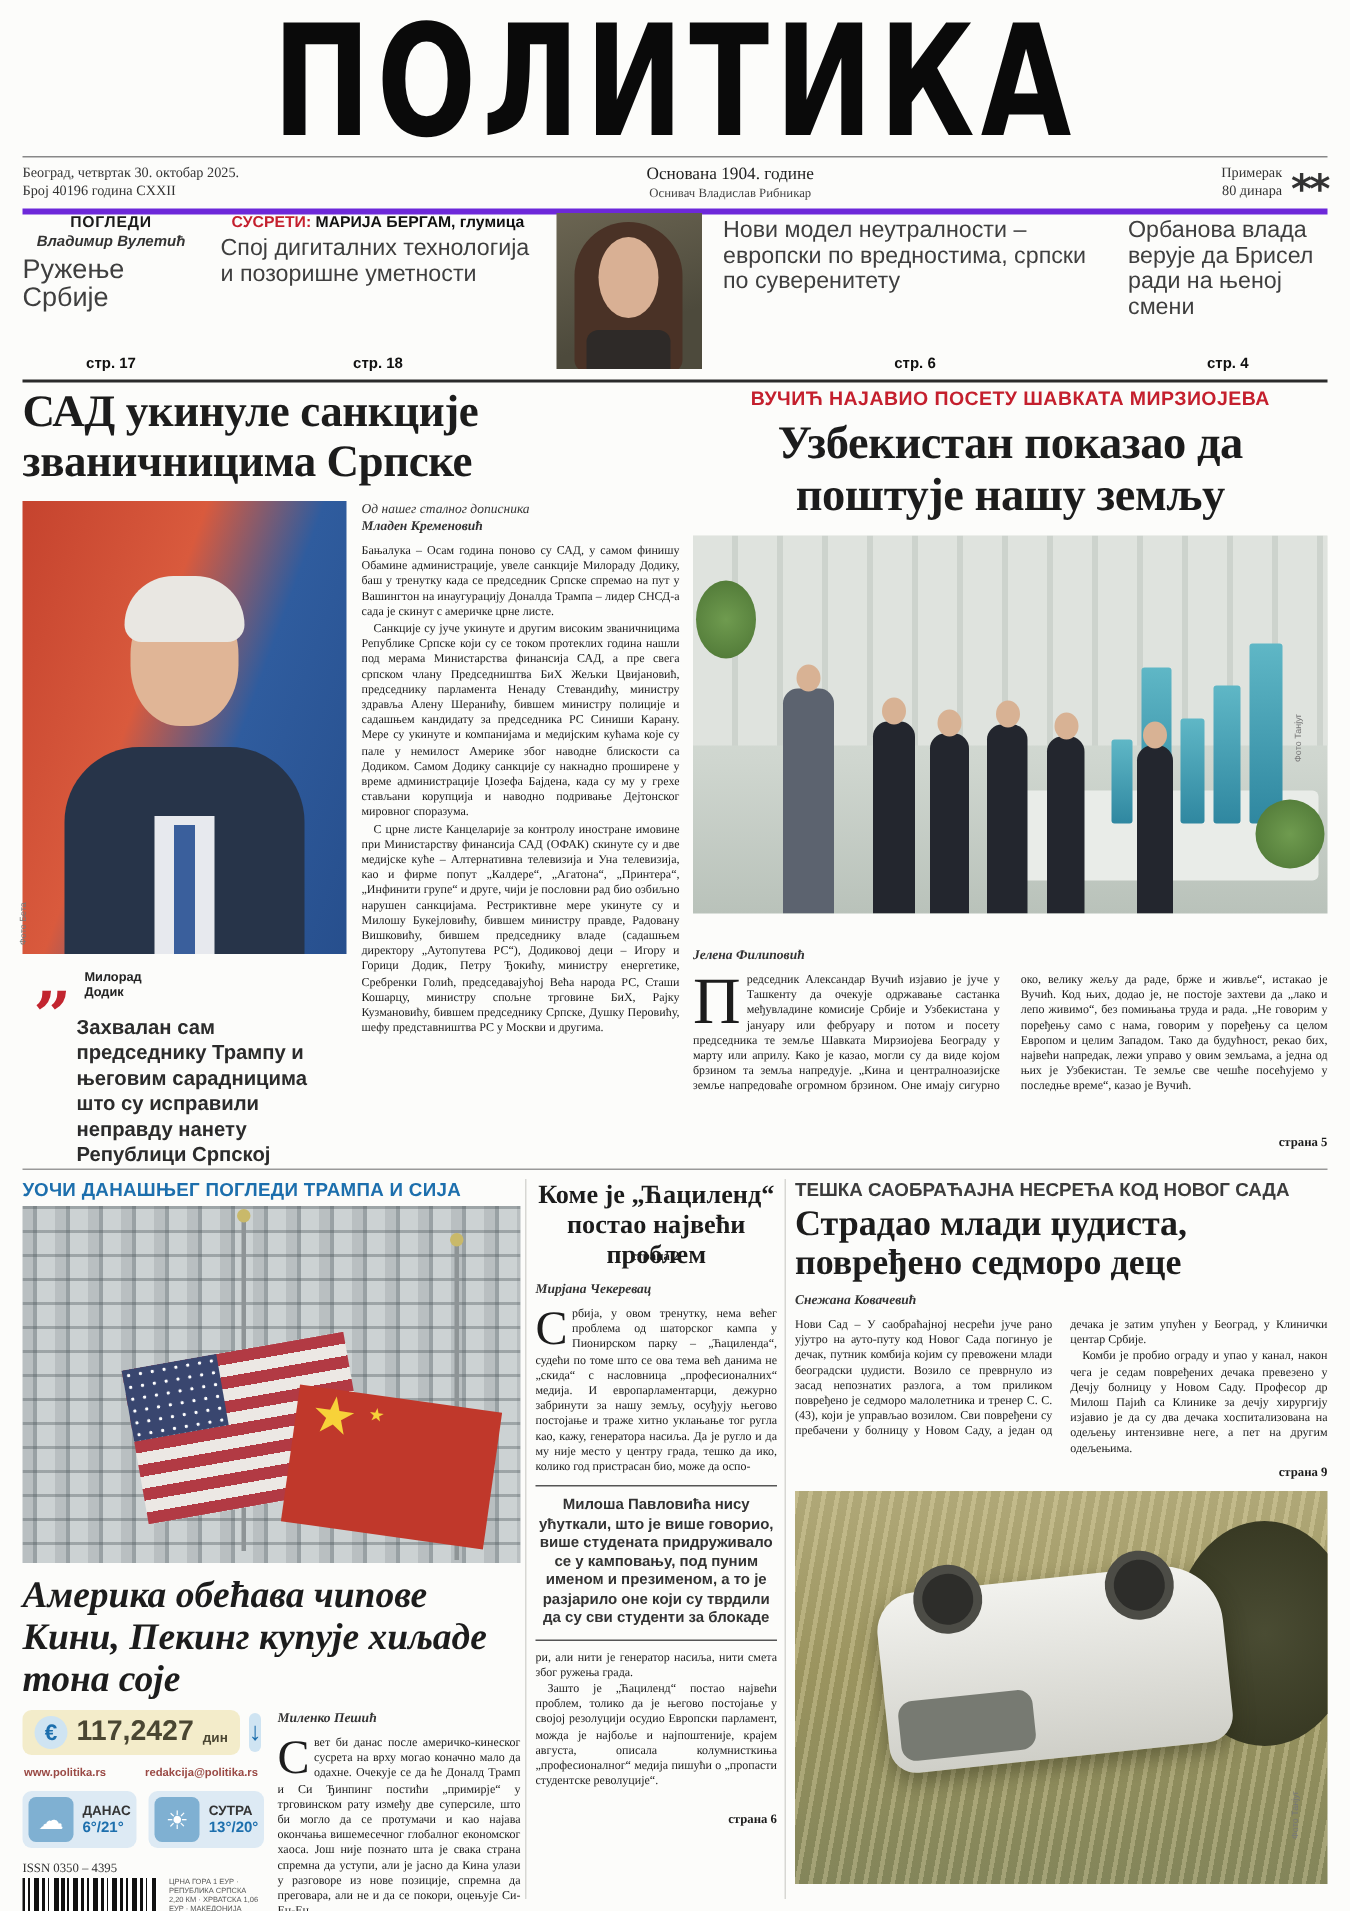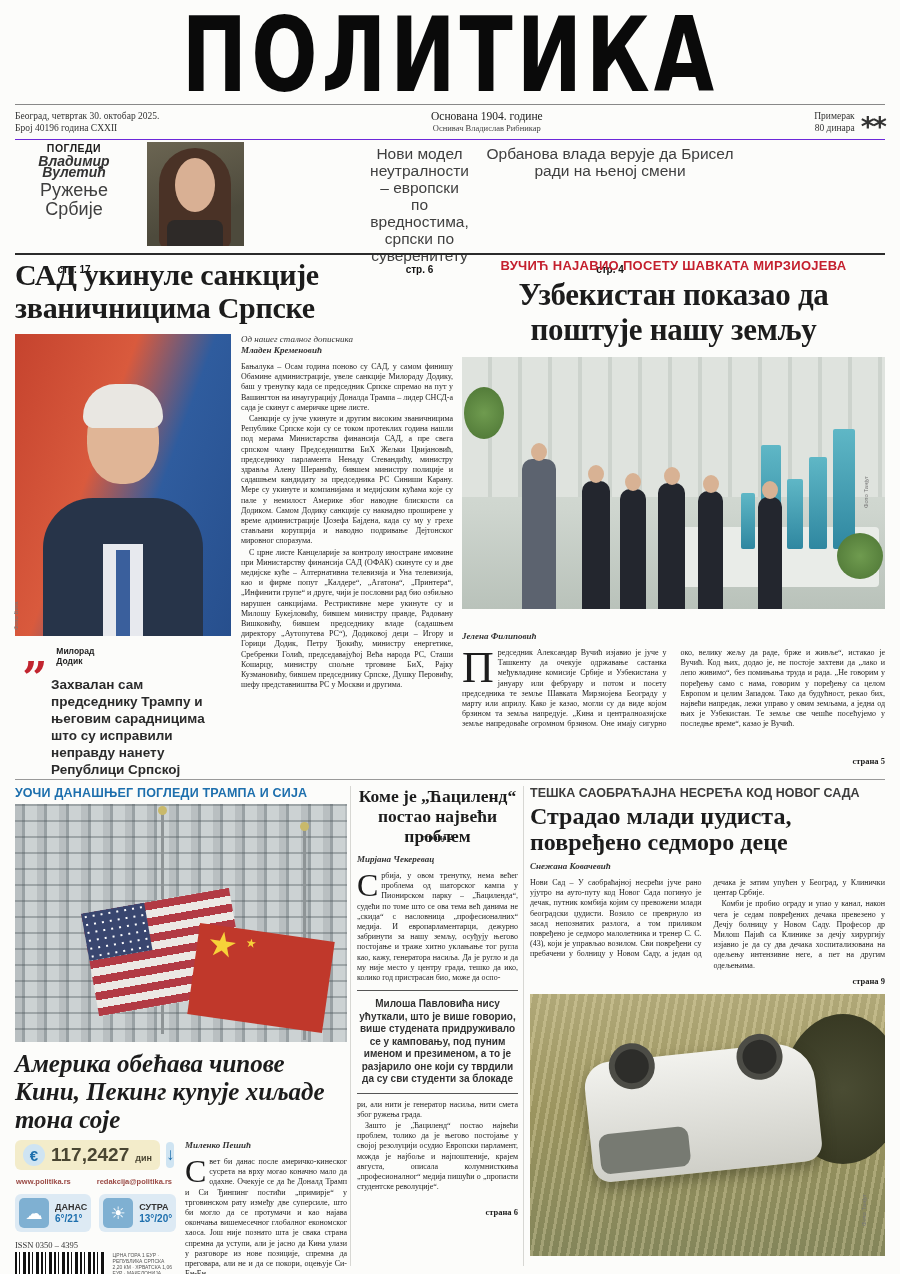--- a/index.html
+++ b/index.html
@@ -3,36 +3,36 @@
 <meta charset="utf-8">
 <style>
   html,body{margin:0;padding:0;background:#e9e9e9;}
   #page{position:relative;width:900px;height:1274px;background:#fcfcfa;margin:0 auto;
         font-family:"Liberation Serif",serif;color:#1c1c1c;overflow:hidden;}
   
   .logo{position:absolute;top:-4px;left:0;right:0;text-align:center;
         font-family:"DejaVu Sans",sans-serif;font-weight:900;font-size:78px;letter-spacing:4px;
         transform:scaleY(1.32);transform-origin:top center;color:#0a0a0a;}
   .dateline{position:absolute;top:104px;left:15px;right:15px;height:34px;
-            border-top:1px solid #888;border-bottom:1px solid #6d28d9;
+            border-top:1px solid #888;border-bottom:4px solid #6d28d9;
             display:flex;justify-content:space-between;align-items:center;font-size:9.5px;color:#333;}
   .dl-left div,.dl-center div,.dl-right div{line-height:12px;}
   .dl-center{text-align:center;}
   .dl-center .founded{font-size:11.5px;color:#222;}
   .dl-center .founder{font-size:8.5px;color:#444;}
   .dl-right{display:flex;align-items:center;gap:6px;text-align:right;}
   .stars{font-family:"DejaVu Sans",sans-serif;font-weight:bold;font-size:27px;letter-spacing:-2px;line-height:10px;padding-top:9px;}
   
   .teasers{position:absolute;top:142px;left:15px;right:15px;height:110px;
            display:grid;grid-template-columns:118px 210px 97px 256px 1fr;column-gap:14px;
            font-family:"Liberation Sans",sans-serif;}
   .teasers:after{content:"";position:absolute;left:0;right:0;bottom:-3px;border-bottom:2px solid #2b2b2b;}
-  .tz{display:flex;flex-direction:column;align-items:center;text-align:center;}
+  .tz{display:flex;flex-direction:column;align-items:center;}
   .tz-section{font-size:10.5px;font-weight:bold;color:#1a1a1a;letter-spacing:.5px;}
-  .tz-author{font-size:14px;font-style:italic;font-weight:bold;color:#333;line-height:11px;margin-top:2px;}
+  .tz-author{font-size:10px;font-style:italic;font-weight:bold;color:#333;line-height:11px;margin-top:2px;}
   .tz-title{font-size:15.5px;color:#3f3f3f;line-height:17px;margin-top:3px;}
   .tz-kicker{font-size:10.5px;font-weight:bold;color:#111;}
   .tz-kicker .red{color:#c41f2d;}
   .tz-page{font-size:10px;font-weight:bold;color:#111;margin-top:auto;padding-bottom:4px;}
   .portrait{width:97px;height:104px;background:linear-gradient(160deg,#6b6552,#4d4a3c 70%);
             position:relative;overflow:hidden;}
   .portrait .hair{position:absolute;left:12px;top:6px;width:72px;height:100px;border-radius:36px 36px 8px 8px;background:#4a3226;}
   .portrait .face{position:absolute;left:28px;top:16px;width:40px;height:54px;border-radius:50%;background:#d9b094;}
   .portrait .shirt{position:absolute;left:20px;top:78px;width:56px;height:30px;background:#2e2a28;border-radius:8px 8px 0 0;}
   
@@ -167,20 +167,25 @@
     </div>
   </div>
 
   <div class="teasers">
     <div class="tz">
       <div class="tz-section">ПОГЛЕДИ</div>
       <div class="tz-author">Владимир Вулетић</div>
       <div class="tz-title" style="font-size:18px;line-height:19px;">Ружење Србије</div>
       <div class="tz-page">стр. 17</div>
     </div>
+    <div class="tz">
+      <div class="tz-kicker"><span class="red">СУСРЕТИ:</span><span> МАРИЈА БЕРГАМ, глумица</span></div>
+      <div class="tz-title">Спој дигиталних технологија и позоришне уметности</div>
+      <div class="tz-page">стр. 18</div>
+    </div>
     <div class="portrait">
       <div class="hair"></div>
       <div class="face"></div>
       <div class="shirt"></div>
     </div>
     <div class="tz">
       <div class="tz-title">Нови модел неутралности – европски по вредностима, српски по суверенитету</div>
       <div class="tz-page">стр. 6</div>
     </div>
     <div class="tz">

